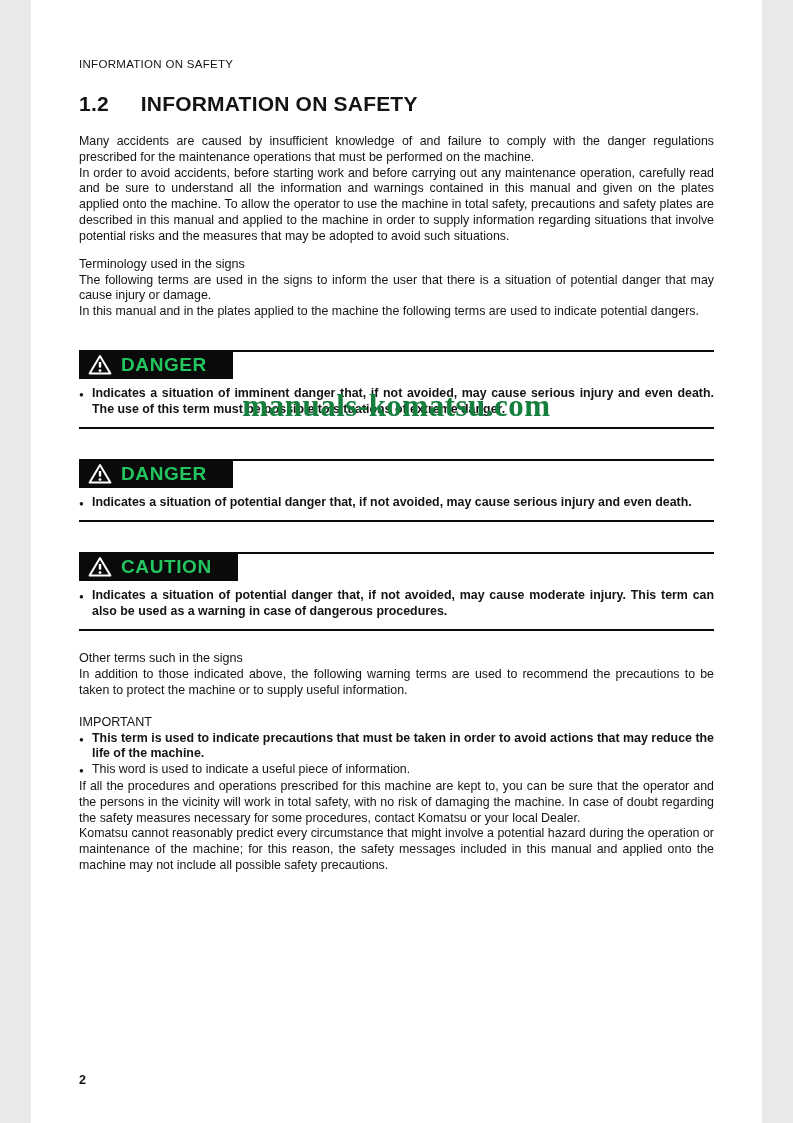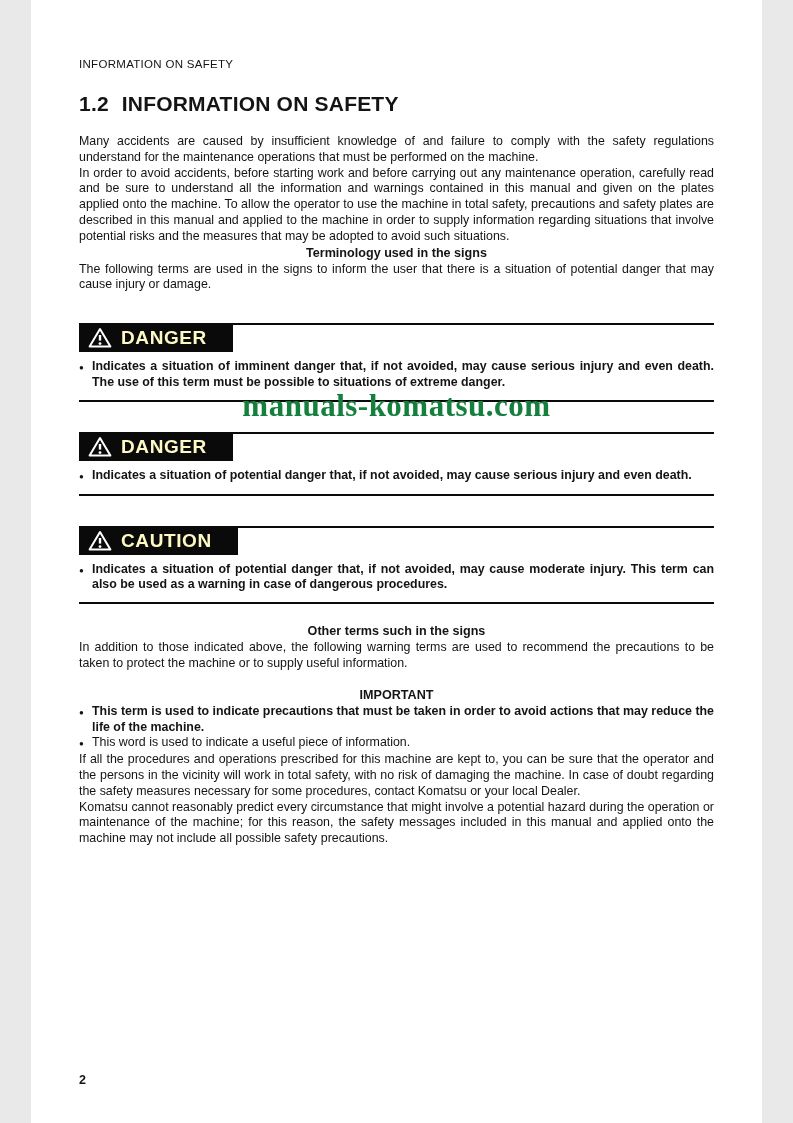--- a/index.html
+++ b/index.html
@@ -19,45 +19,44 @@
     font-size: 11.5px;
     letter-spacing: 0.3px;
     margin-bottom: 22px;
   }
   h1.title {
     font-size: 21px;
     font-weight: bold;
     letter-spacing: 0.2px;
     margin: 0 0 18px 0;
   }
-  h1.title .sec-num { margin-right: 13px; }
+  h1.title .sec-num { margin-right: 32px; }
   p.body {
     margin: 0;
     font-size: 12.4px;
     line-height: 15.8px;
     text-align: justify;
   }
   .subhead {
     font-size: 12.6px;
-    font-weight: bold;
-    margin: 1px 0 2px 0;
-    text-align: center;
+    font-weight: normal;
+    margin: 12px 0 2px 0;
   }
   .gap-md { margin-top: 16px; }
   .sign {
     border-top: 2px solid #0a0a0a;
     border-bottom: 2px solid #0a0a0a;
     padding-bottom: 9px;
     margin-top: 30px;
   }
   .sign-label {
     display: inline-flex;
     align-items: center;
     background: #0a0a0a;
-    color: #fef9c3;
+    color: #22c55e;
     font-weight: bold;
     font-size: 19px;
     letter-spacing: 0.6px;
     padding: 2px 26px 3px 9px;
     margin-bottom: 7px;
   }
   .warn-icon { display: inline-flex; margin-right: 9px; }
   .bullet {
     display: flex;
     font-size: 12.4px;
@@ -95,25 +94,26 @@
 </style>
 </head>
 <body>
 
 <div class="page">
 
   <div class="running-header">INFORMATION ON SAFETY</div>
 
   <h1 class="title"><span class="sec-num">1.2</span><span>INFORMATION ON SAFETY</span></h1>
 
-  <p class="body">Many accidents are caused by insufficient knowledge of and failure to comply with the safety regulations understand for the maintenance operations that must be performed on the machine.</p>
+  <p class="body">Many accidents are caused by insufficient knowledge of and failure to comply with the danger regulations prescribed for the maintenance operations that must be performed on the machine.</p>
   <p class="body">In order to avoid accidents, before starting work and before carrying out any maintenance operation, carefully read and be sure to understand all the information and warnings contained in this manual and given on the plates applied onto the machine. To allow the operator to use the machine in total safety, precautions and safety plates are described in this manual and applied to the machine in order to supply information regarding situations that involve potential risks and the measures that may be adopted to avoid such situations.</p>
 
   <div class="subhead">Terminology used in the signs</div>
   <p class="body">The following terms are used in the signs to inform the user that there is a situation of potential danger that may cause injury or damage.</p>
+  <p class="body">In this manual and in the plates applied to the machine the following terms are used to indicate potential dangers.</p>
 
   <section class="sign">
     <div class="sign-label">
       <span class="warn-icon">
         <svg width="24" height="22" viewBox="0 0 24 22" aria-hidden="true">
           <path d="M12 2 L22.4 19.6 L1.6 19.6 Z" fill="none" stroke="#ffffff" stroke-width="2" stroke-linejoin="round"></path>
           <line x1="12" y1="8" x2="12" y2="13.6" stroke="#ffffff" stroke-width="2.4"></line>
           <circle cx="12" cy="16.6" r="1.4" fill="#ffffff"></circle>
         </svg>
       </span>

